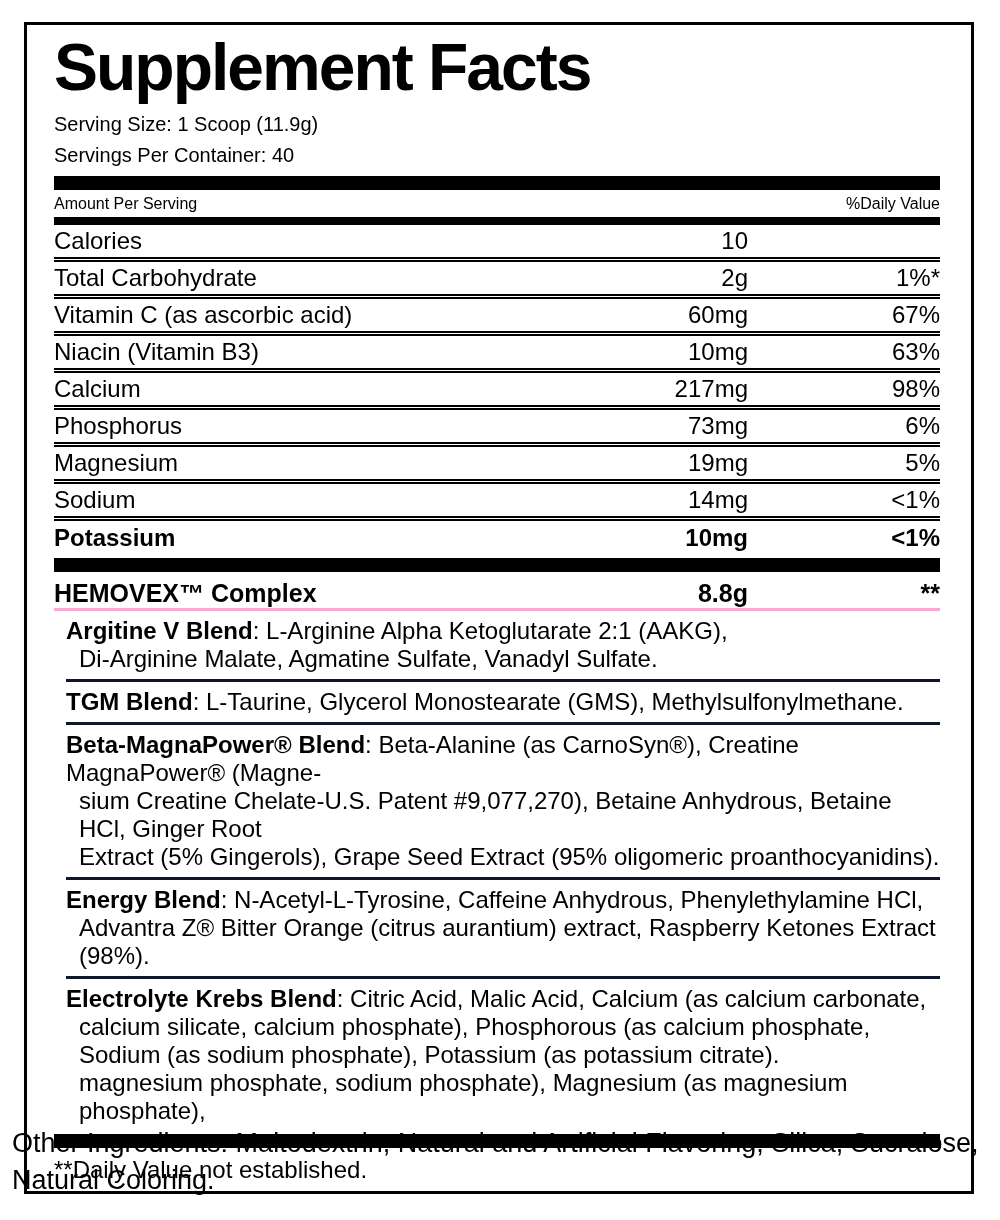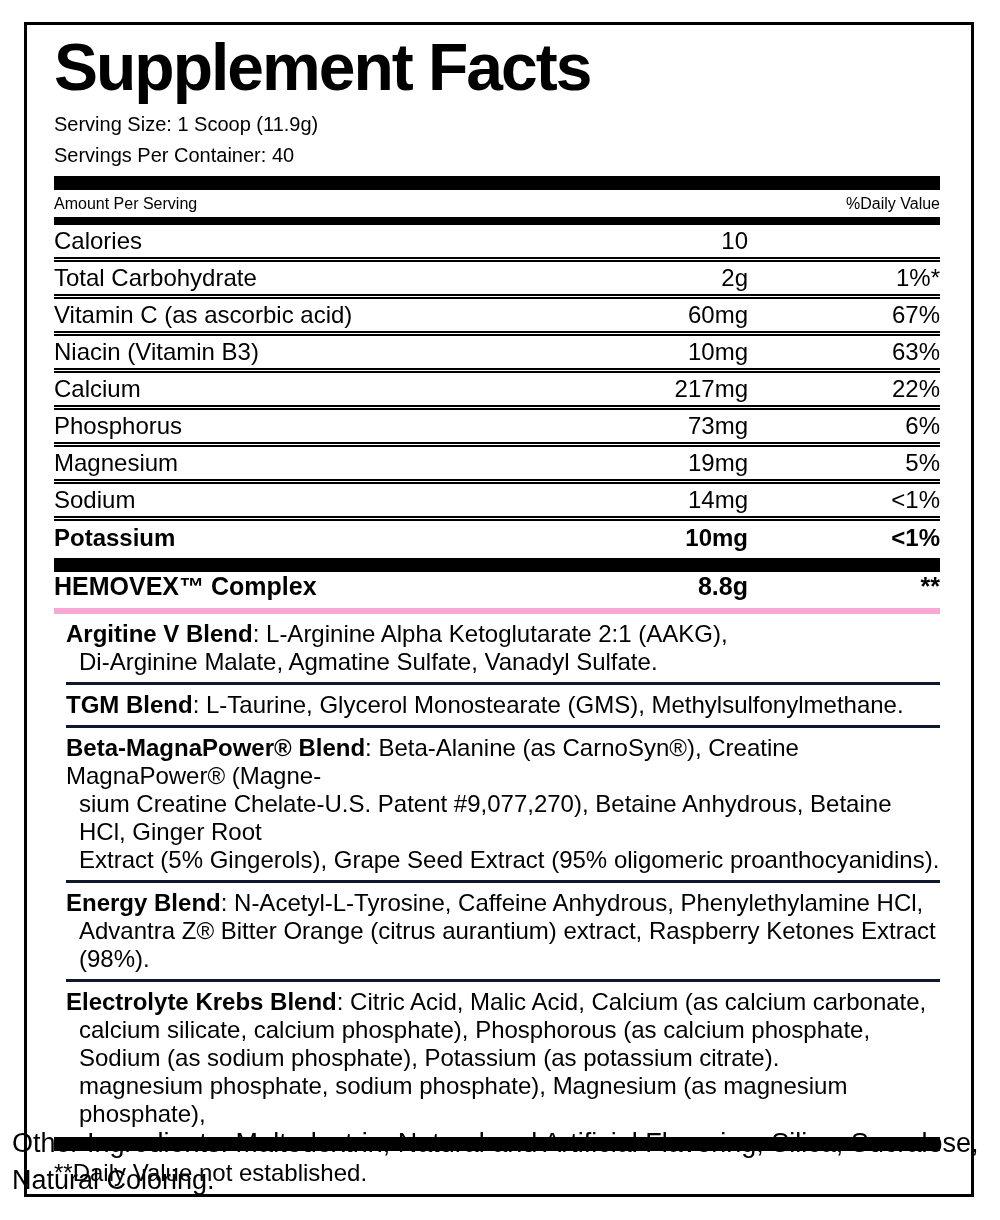--- a/index.html
+++ b/index.html
@@ -59,25 +59,25 @@
   }
   .n-row.last { border-bottom: none; height: 33px; font-weight: bold; }
   .n-label { flex: 1; }
   .n-amount { width: 170px; text-align: right; }
   .n-dv { width: 192px; text-align: right; }
 
   .bar-hemo { margin-top: 4px; }
 
   .complex-row {
     display: flex;
-    align-items: flex-start;
+    align-items: flex-end;
     height: 36px;
     font-size: 25px;
     font-weight: bold;
-    border-bottom: 6px solid #f9a8d4;
+    border-bottom: 3px solid #f9a8d4;
   }
 
   .blends { margin-left: 12px; }
   .blend {
     font-size: 24px;
     line-height: 28px;
     padding: 6px 0 6px 0;
     border-bottom: 3px solid #0f172a;
   }
   .blend.last { border-bottom: none; padding-bottom: 7px; }
@@ -134,21 +134,21 @@
         <span class="n-dv">67%</span>
       </div>
       <div class="n-row">
         <span class="n-label">Niacin (Vitamin B3)</span>
         <span class="n-amount">10mg</span>
         <span class="n-dv">63%</span>
       </div>
       <div class="n-row">
         <span class="n-label">Calcium</span>
         <span class="n-amount">217mg</span>
-        <span class="n-dv">22%</span>
+        <span class="n-dv">98%</span>
       </div>
       <div class="n-row">
         <span class="n-label">Phosphorus</span>
         <span class="n-amount">73mg</span>
         <span class="n-dv">6%</span>
       </div>
       <div class="n-row">
         <span class="n-label">Magnesium</span>
         <span class="n-amount">19mg</span>
         <span class="n-dv">5%</span>

